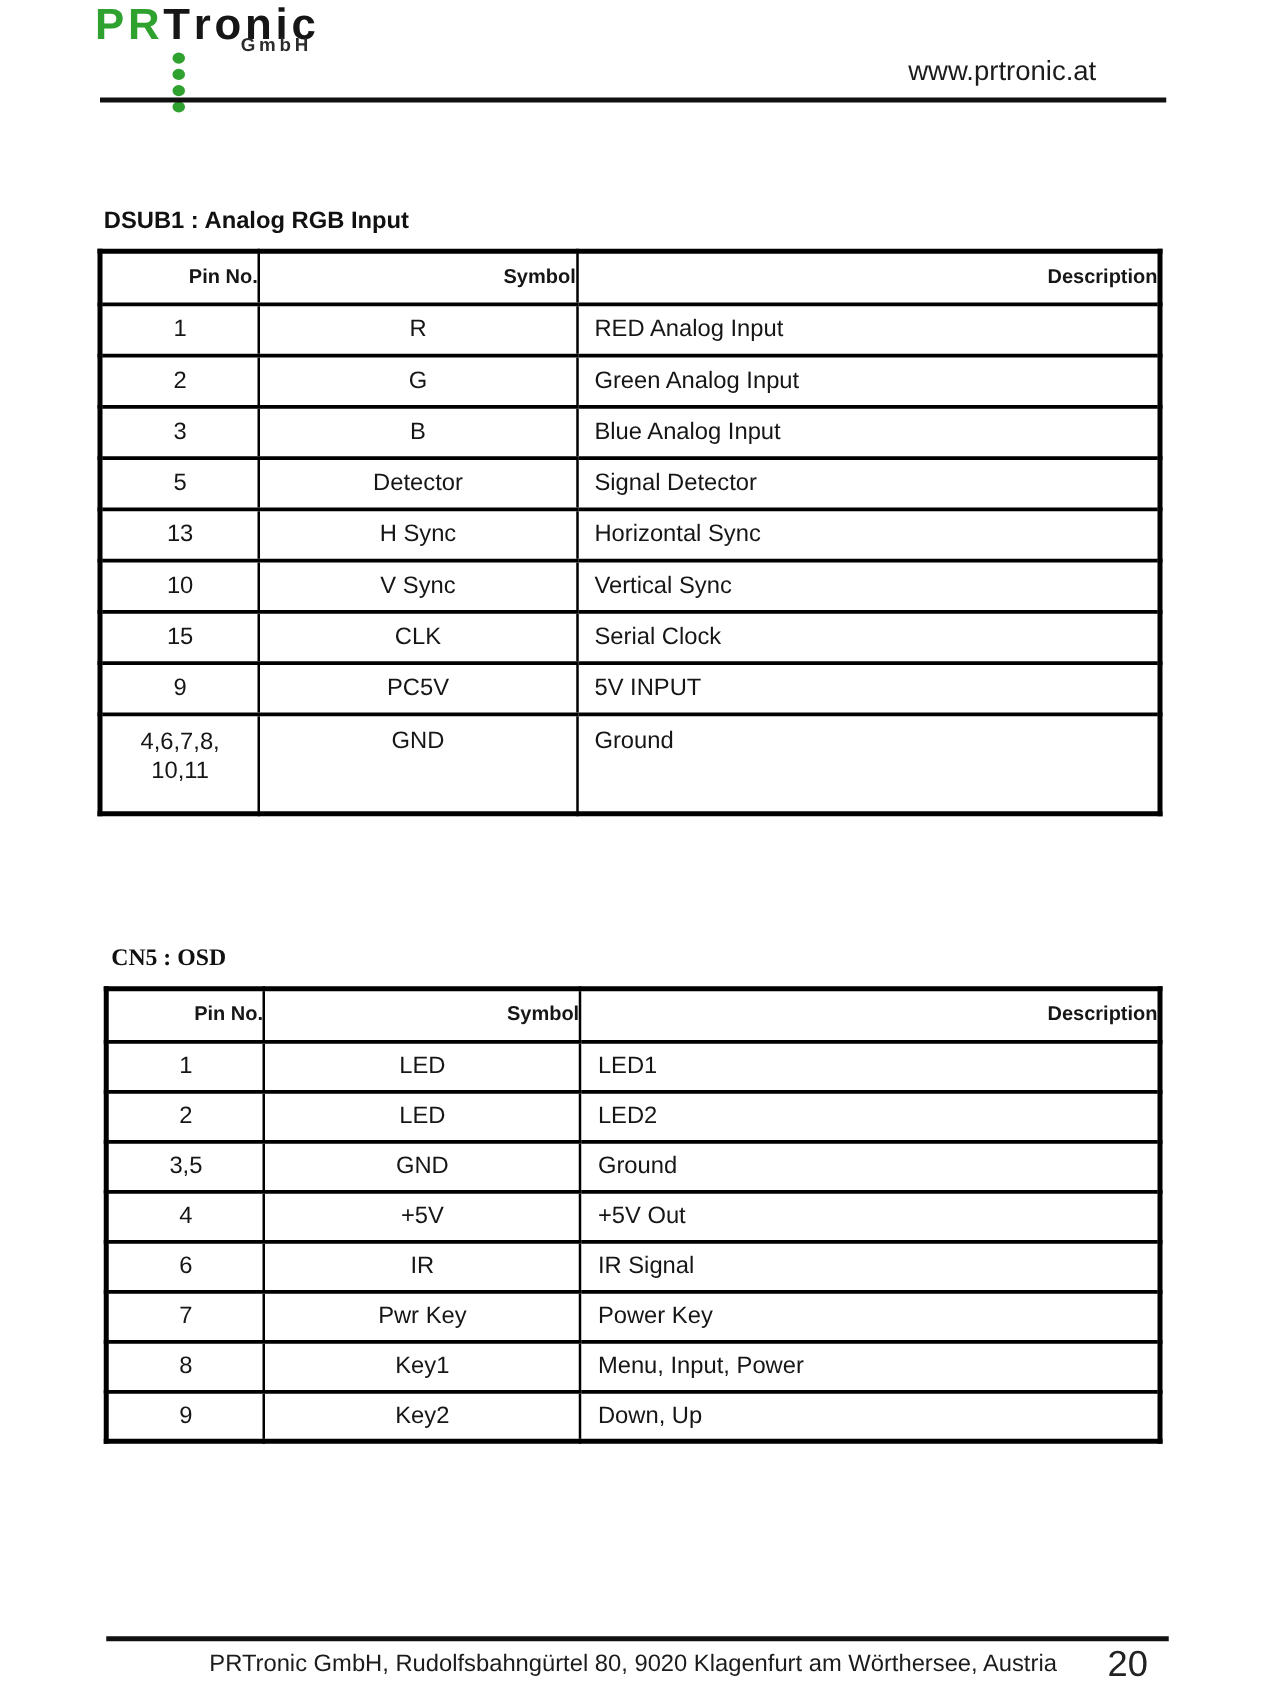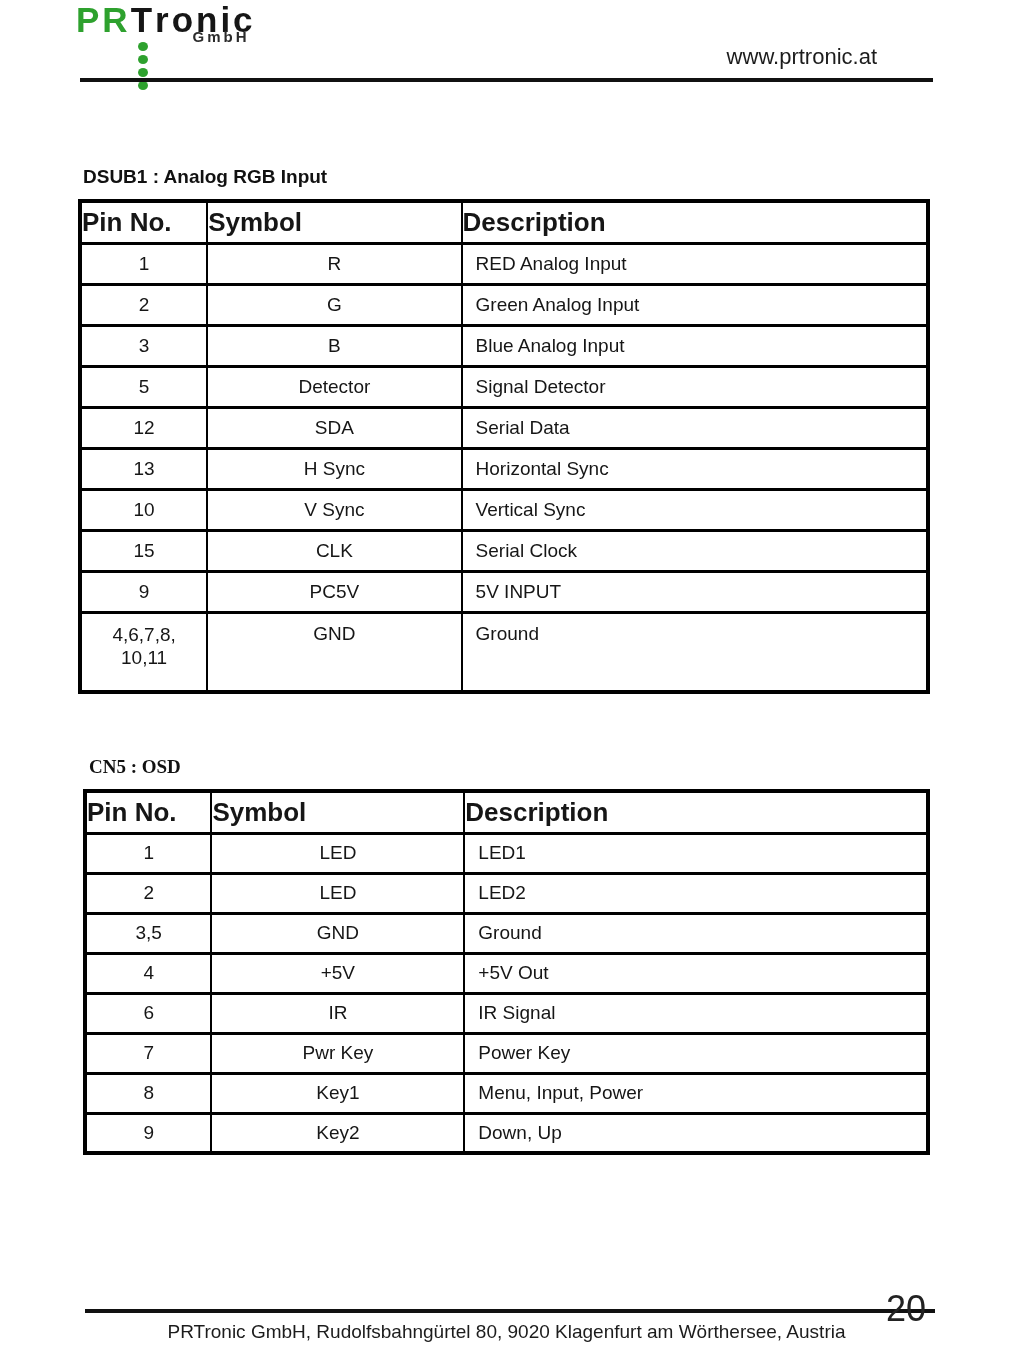--- a/index.html
+++ b/index.html
@@ -79,24 +79,24 @@
   }
   .table-1 { left: 78px;  top: 199px; width: 852px; }
   .table-2 { left: 83px;  top: 789px; width: 847px; }
 
   .pin-table th, .pin-table td {
     border: 2px solid #000;
     font-size: 19px;
     vertical-align: middle;
   }
   .pin-table th {
-    font-size: 26px;
+    font-size: 16px;
     font-weight: bold;
     height: 42px;
-    text-align: left;
+    text-align: right;
     border-bottom-width: 3px;
   }
   .table-1 td { height: 41px; }
   .table-2 td { height: 40px; }
   .pin-table td { border-top-width: 3px; }
 
   .col-pin    { width: 15%; }
   .col-symbol { width: 30%; }
   .col-desc   { width: 55%; }
 
@@ -113,22 +113,22 @@
   }
   .footer-address {
     position: absolute;
     left: 0; right: 0; top: 1321px;
     text-align: center;
     font-size: 19px;
     color: #1c1c1c;
   }
   .page-number {
     position: absolute;
-    left: 886px; top: 1288px;
-    font-size: 36px;
+    left: 886px; top: 1316px;
+    font-size: 29px;
     color: #222;
   }
 </style>
 </head>
 <body>
 
 <div class="logo">
   <div class="logo-text">
     <span class="logo-pr">PR</span><span class="logo-t"><span>T</span><span class="logo-dots">
           <span class="logo-dot"></span>
@@ -173,25 +173,20 @@
       <td class="c-pin">3</td>
       <td class="c-symbol">B</td>
       <td class="c-desc">Blue Analog Input</td>
     </tr>
     <tr>
       <td class="c-pin">5</td>
       <td class="c-symbol">Detector</td>
       <td class="c-desc">Signal Detector</td>
     </tr>
     <tr>
-      <td class="c-pin">12</td>
-      <td class="c-symbol">SDA</td>
-      <td class="c-desc">Serial Data</td>
-    </tr>
-    <tr>
       <td class="c-pin">13</td>
       <td class="c-symbol">H Sync</td>
       <td class="c-desc">Horizontal Sync</td>
     </tr>
     <tr>
       <td class="c-pin">10</td>
       <td class="c-symbol">V Sync</td>
       <td class="c-desc">Vertical Sync</td>
     </tr>
     <tr>

